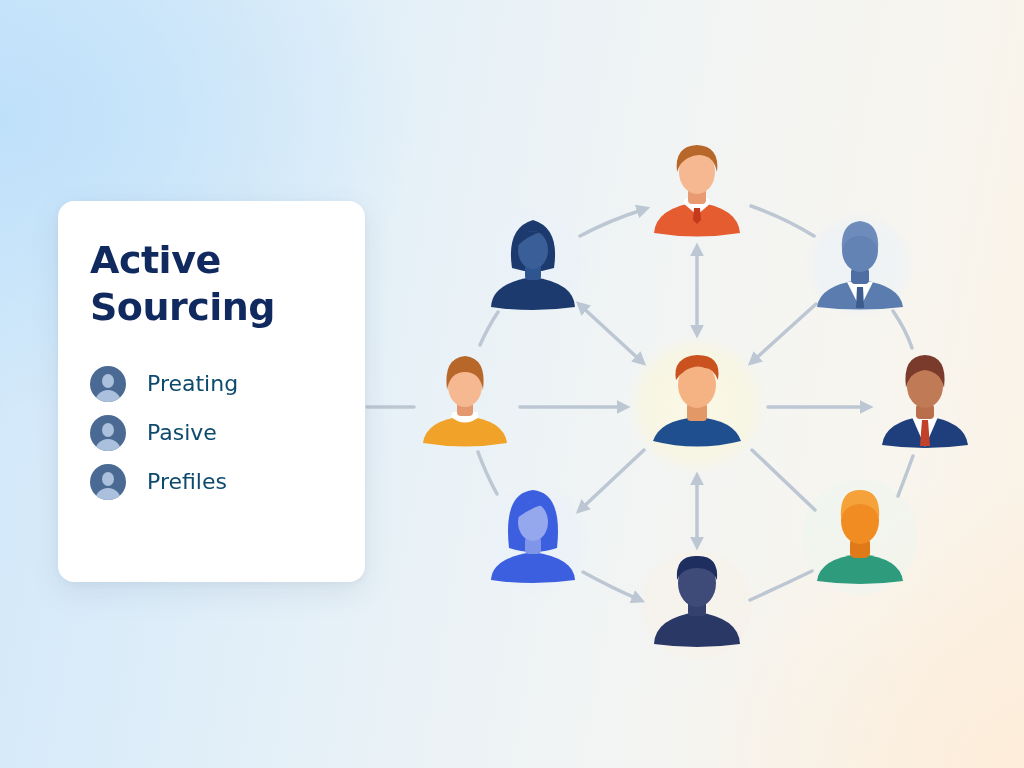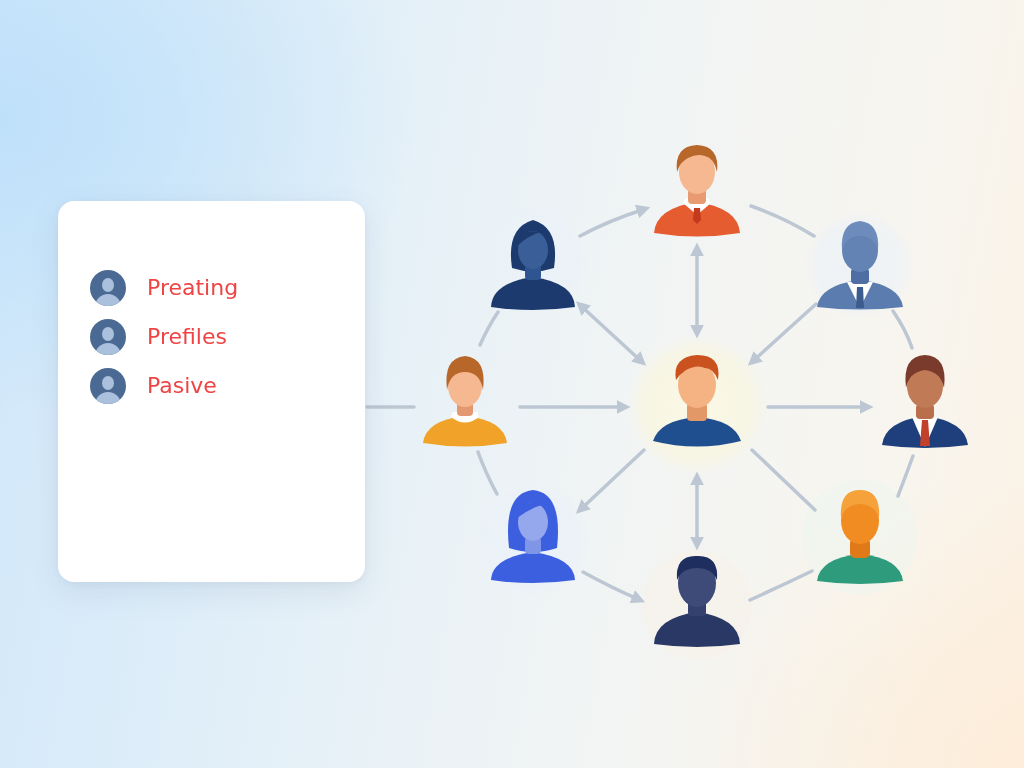--- a/index.html
+++ b/index.html
@@ -49,21 +49,21 @@
   }
   .list-icon .body {
     position: absolute; left: 5px; top: 24px;
     width: 26px; height: 18px; border-radius: 13px 13px 0 0;
     background: #aac0dc;
   }
   .list-label {
     margin-left: 21px;
     font-family: "DejaVu Sans", sans-serif;
     font-size: 22px;
-    color: #ef4444;
+    color: #0c4a6e;
   }
   svg.network {
     position: absolute; left: 0; top: 0;
     width: 1024px; height: 768px;
   }
 </style>
 </head>
 <body>
 
 <svg class="network" viewBox="0 0 1024 768" xmlns="http://www.w3.org/2000/svg">
@@ -179,36 +179,40 @@
 
   <g>
     <path d="M654,644 Q655,618 697,612 Q739,618 740,644 Q697,650 654,644 Z" fill="#2a3866"></path>
     <rect x="688" y="598" width="18" height="18" rx="4" fill="#34416e"></rect>
     <ellipse cx="697" cy="583" rx="19" ry="24" fill="#3e4a78"></ellipse>
     <path d="M677,580 Q675,555 697,556 Q719,555 717,580 Q712,568 697,568 Q682,568 677,580 Z" fill="#1e2e5e"></path>
   </g>
 </svg>
 
 <div class="card">
+  <div class="card-title">
+    <div>Active</div>
+    <div>Sourcing</div>
+  </div>
   <div class="list">
     <div class="list-item">
       <span class="list-icon">
           <span class="head"></span>
           <span class="body"></span>
         </span>
       <span class="list-label">Preating</span>
     </div>
     <div class="list-item">
       <span class="list-icon">
           <span class="head"></span>
           <span class="body"></span>
         </span>
-      <span class="list-label">Prefiles</span>
+      <span class="list-label">Pasive</span>
     </div>
     <div class="list-item">
       <span class="list-icon">
           <span class="head"></span>
           <span class="body"></span>
         </span>
-      <span class="list-label">Pasive</span>
+      <span class="list-label">Prefiles</span>
     </div>
   </div>
 </div>
 
 </body></html>

